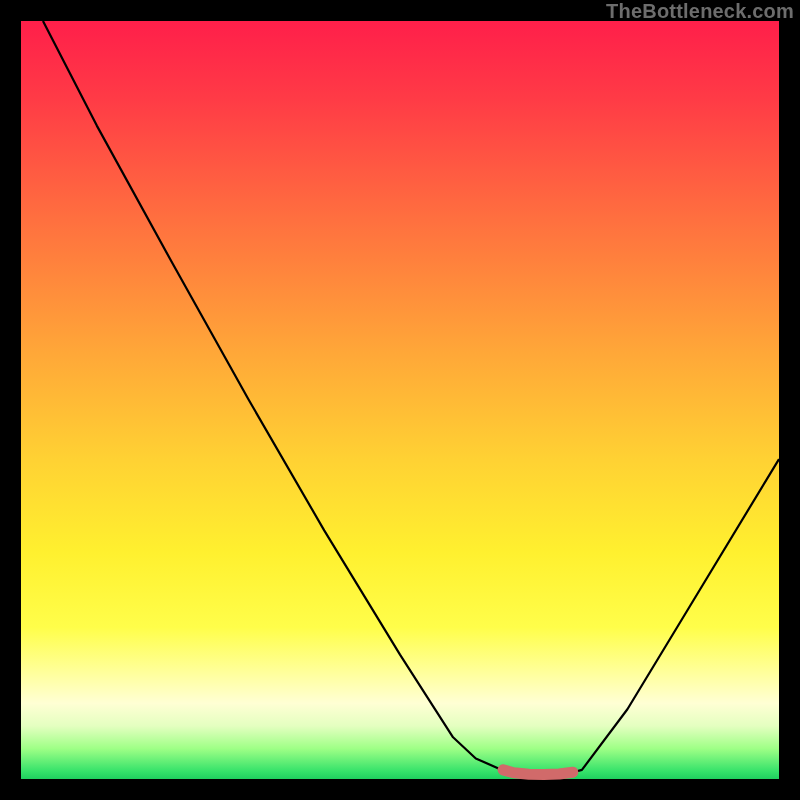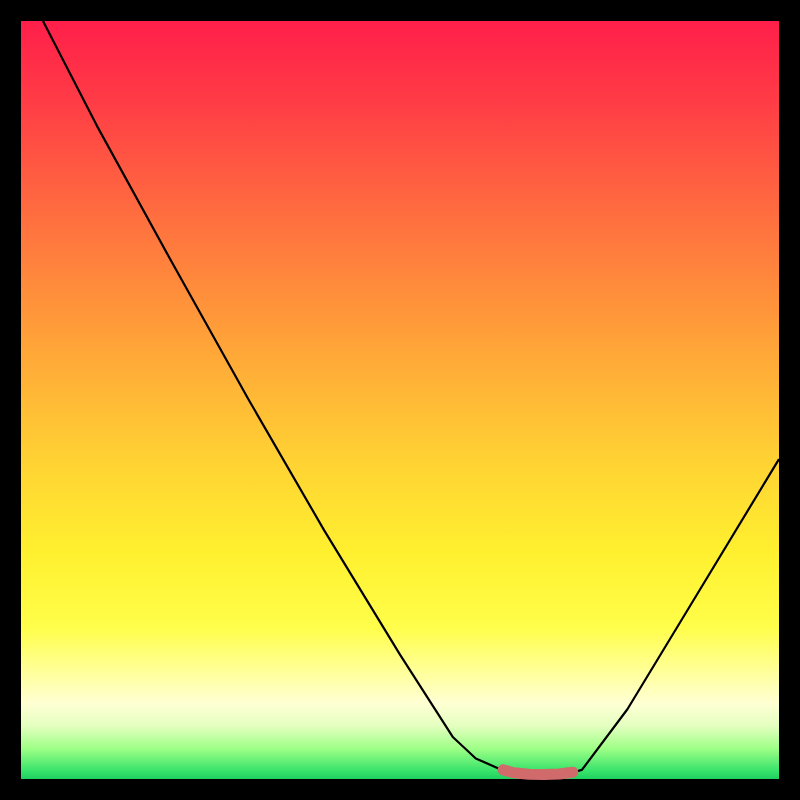--- a/index.html
+++ b/index.html
@@ -48,20 +48,21 @@
     font-weight: 600;
     color: #6d6d6d;
     letter-spacing: 0.2px;
     user-select: none;
   }
 </style>
 </head>
 <body>
 
 <div class="stage">
+  <div class="watermark">TheBottleneck.com</div>
   <div class="plot-area">
     <svg class="curve" viewBox="0 0 758 758" preserveAspectRatio="none">
       <g id="series-container">
           <path d="M21.98 0.00 L75.80 104.60 L151.60 242.56 L227.40 378.24 L303.20 509.38 L379.00 633.69 L432.06 716.31 L454.80 737.53 L477.54 747.39 L502.55 751.94 L515.44 753.00 L530.60 753.45 L548.79 752.24 L560.92 748.90 L606.40 688.26 L667.04 588.21 L758.00 438.12" fill="none" stroke="#000000" stroke-width="2.2" stroke-linejoin="round"></path>
           <path d="M482.09 748.83 L492.70 751.78 L507.86 753.15 L523.02 753.60 L538.18 753.00 L551.82 751.18" fill="none" stroke="#d16a6a" stroke-width="11" stroke-linecap="round" stroke-linejoin="round"></path>
         </g>
     </svg>
   </div>
 </div>
 

